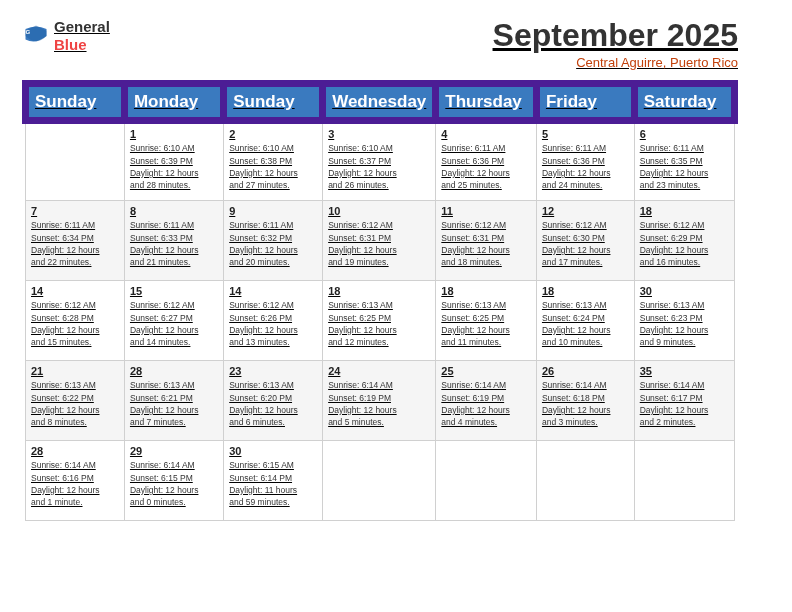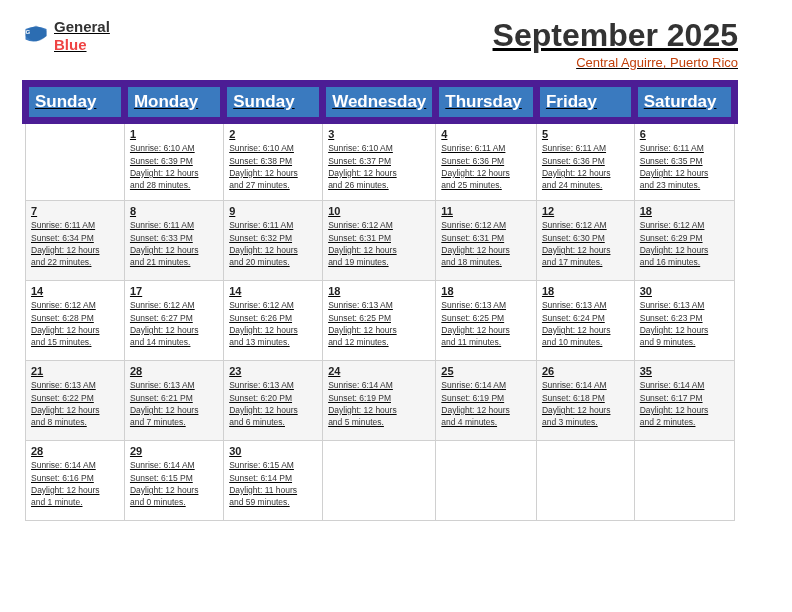--- a/index.html
+++ b/index.html
@@ -188,21 +188,21 @@
             <div class="day-num">18</div>
             <div class="day-info">Sunrise: 6:12 AM<br>Sunset: 6:29 PM<br>Daylight: 12 hours<br>and 16 minutes.</div>
           </td>
         </tr>
         <tr class="row-white">
           <td>
             <div class="day-num">14</div>
             <div class="day-info">Sunrise: 6:12 AM<br>Sunset: 6:28 PM<br>Daylight: 12 hours<br>and 15 minutes.</div>
           </td>
           <td>
-            <div class="day-num">17</div>
+            <div class="day-num">15</div>
             <div class="day-info">Sunrise: 6:12 AM<br>Sunset: 6:27 PM<br>Daylight: 12 hours<br>and 14 minutes.</div>
           </td>
           <td>
             <div class="day-num">14</div>
             <div class="day-info">Sunrise: 6:12 AM<br>Sunset: 6:26 PM<br>Daylight: 12 hours<br>and 13 minutes.</div>
           </td>
           <td>
             <div class="day-num">18</div>
             <div class="day-info">Sunrise: 6:13 AM<br>Sunset: 6:25 PM<br>Daylight: 12 hours<br>and 12 minutes.</div>
           </td>

